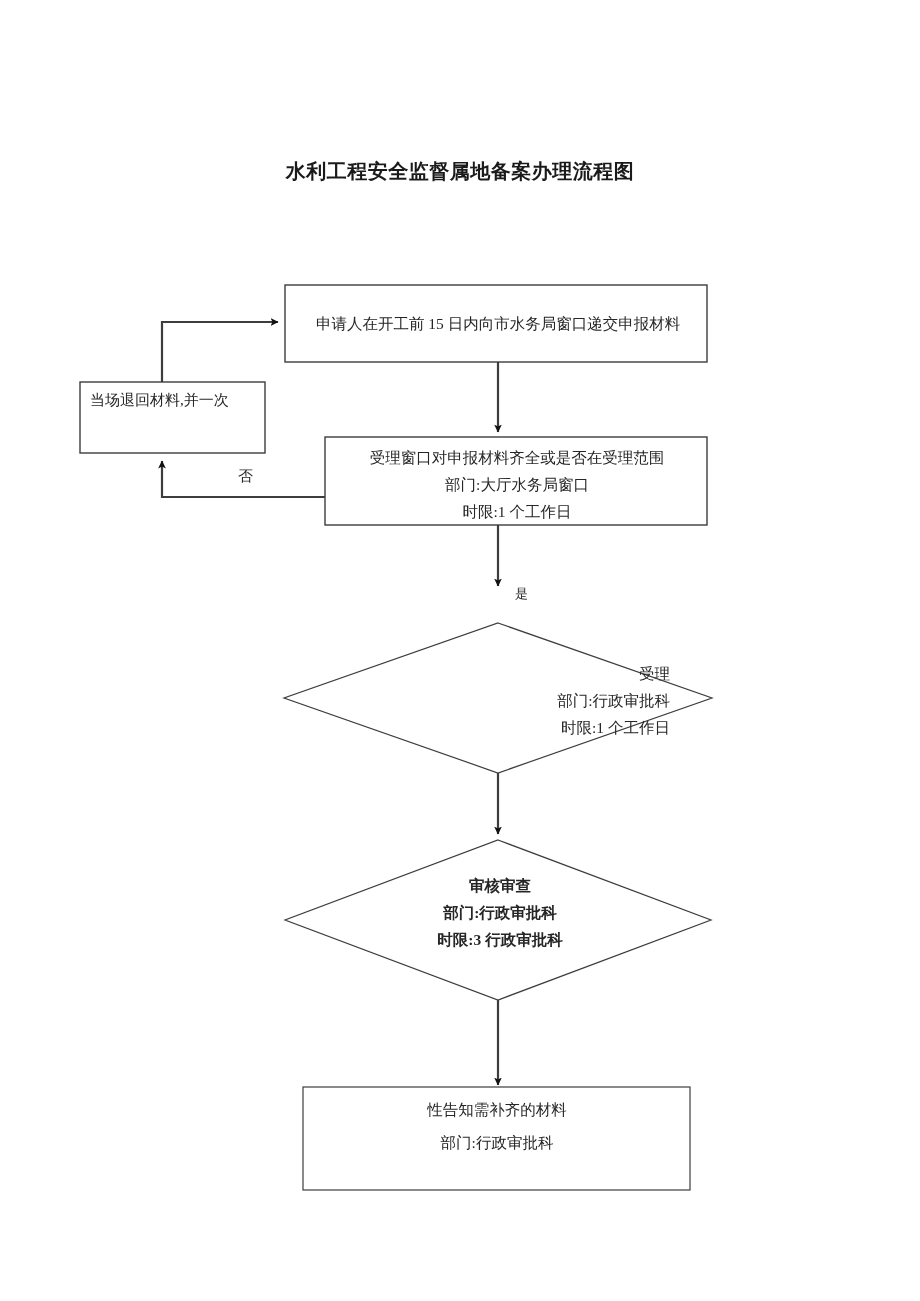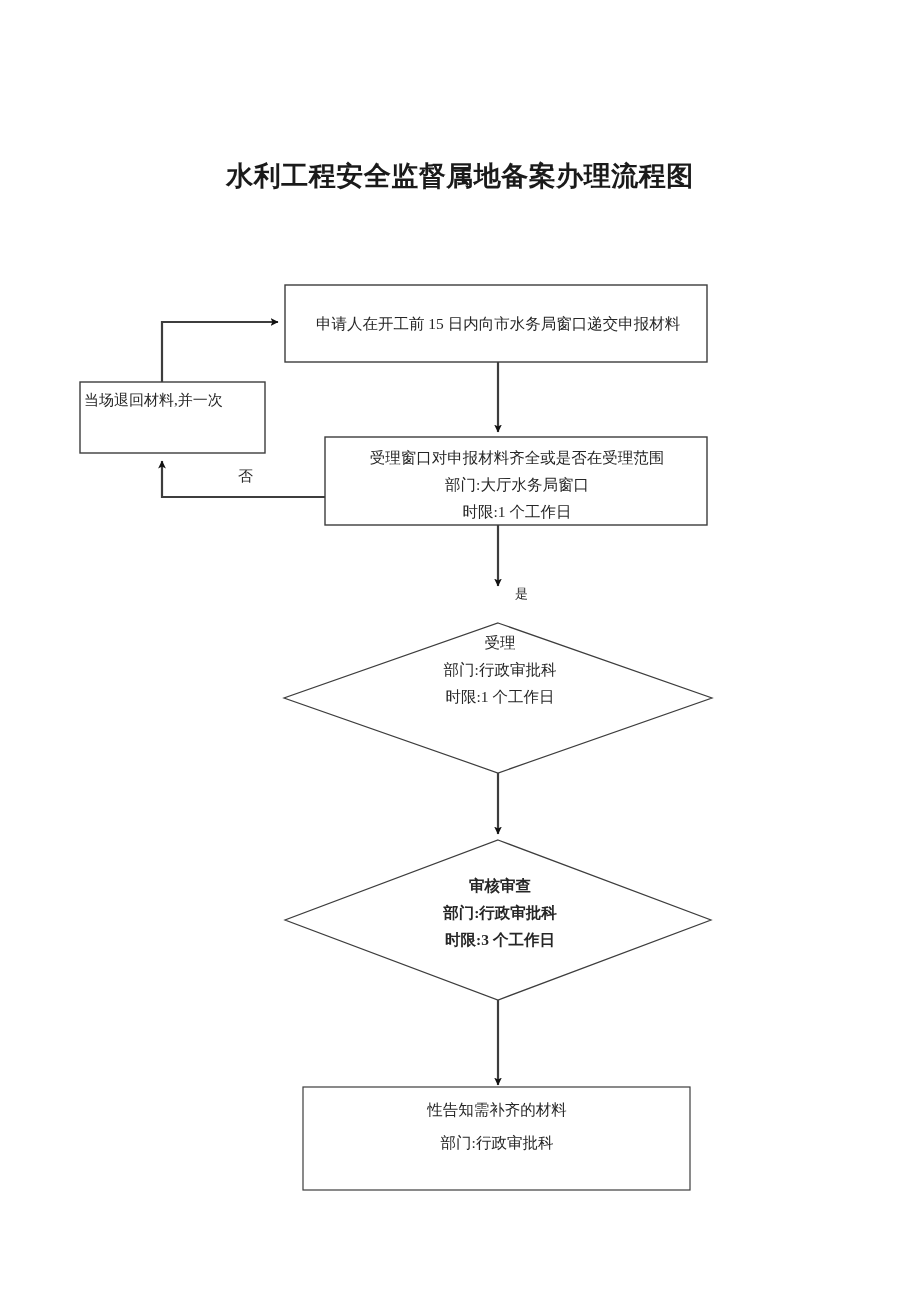--- a/index.html
+++ b/index.html
@@ -28,21 +28,21 @@
     height: 1301px;
   }
   .page-title {
     position: absolute;
     left: 0;
     top: 158px;
     width: 920px;
     text-align: center;
     font-family: "Liberation Sans", "DejaVu Sans", sans-serif;
     font-weight: bold;
-    font-size: 27px;
+    font-size: 20px;
     letter-spacing: 0.5px;
     color: #1a1a1a;
     white-space: nowrap;
   }
   .node-text {
     position: absolute;
     text-align: center;
     font-size: 15.5px;
     line-height: 27px;
     color: #262626;
@@ -58,34 +58,35 @@
     font-family: Liberation Serif, serif;
   }
   
   #returnbox-text {
     left: 82px;
     top: 386px;
     width: 156px;
     line-height: 29px;
     font-size: 15px;
     text-align: left;
-    padding-left: 2px;
+    padding-left: 8px;
     box-sizing: border-box;
   }
   
   #box2-text {
     left: 328px;
     top: 444px;
     width: 378px;
   }
   
   #diamond1-text {
     left: 330px;
-    top: 629px;
+    top: 660px;
     width: 340px;
+    text-align: right;
   }
   
   #diamond2-text {
     left: 330px;
     top: 872px;
     width: 340px;
     font-weight: bold;
   }
   
   #finalbox-text {
@@ -165,21 +166,21 @@
 
   <div class="node-text" id="diamond1-text">
     <span class="line">受理</span>
     <span class="line">部门:行政审批科</span>
     <span class="line">时限:1 个工作日</span>
   </div>
 
   <div class="node-text" id="diamond2-text">
     <span class="line">审核审查</span>
     <span class="line">部门:行政审批科</span>
-    <span class="line">时限:3 个工作日</span>
+    <span class="line">时限:3 行政审批科</span>
   </div>
 
   <div class="node-text" id="finalbox-text">
     <span class="line">性告知需补齐的材料</span>
     <span class="line">部门:行政审批科</span>
   </div>
 
   <div class="edge-label" id="label-no">否</div>
   <div class="edge-label" id="label-yes">是</div>
 

